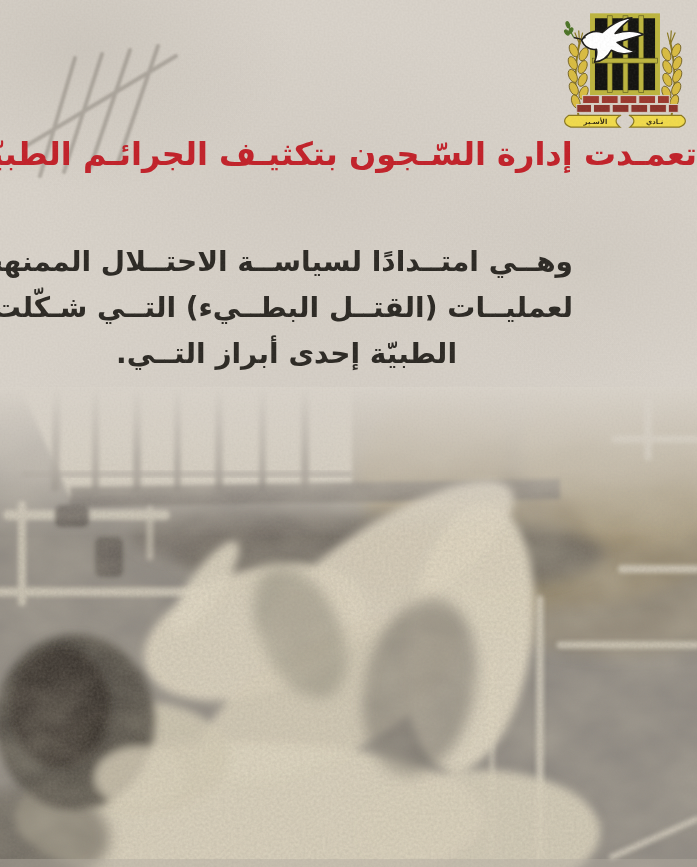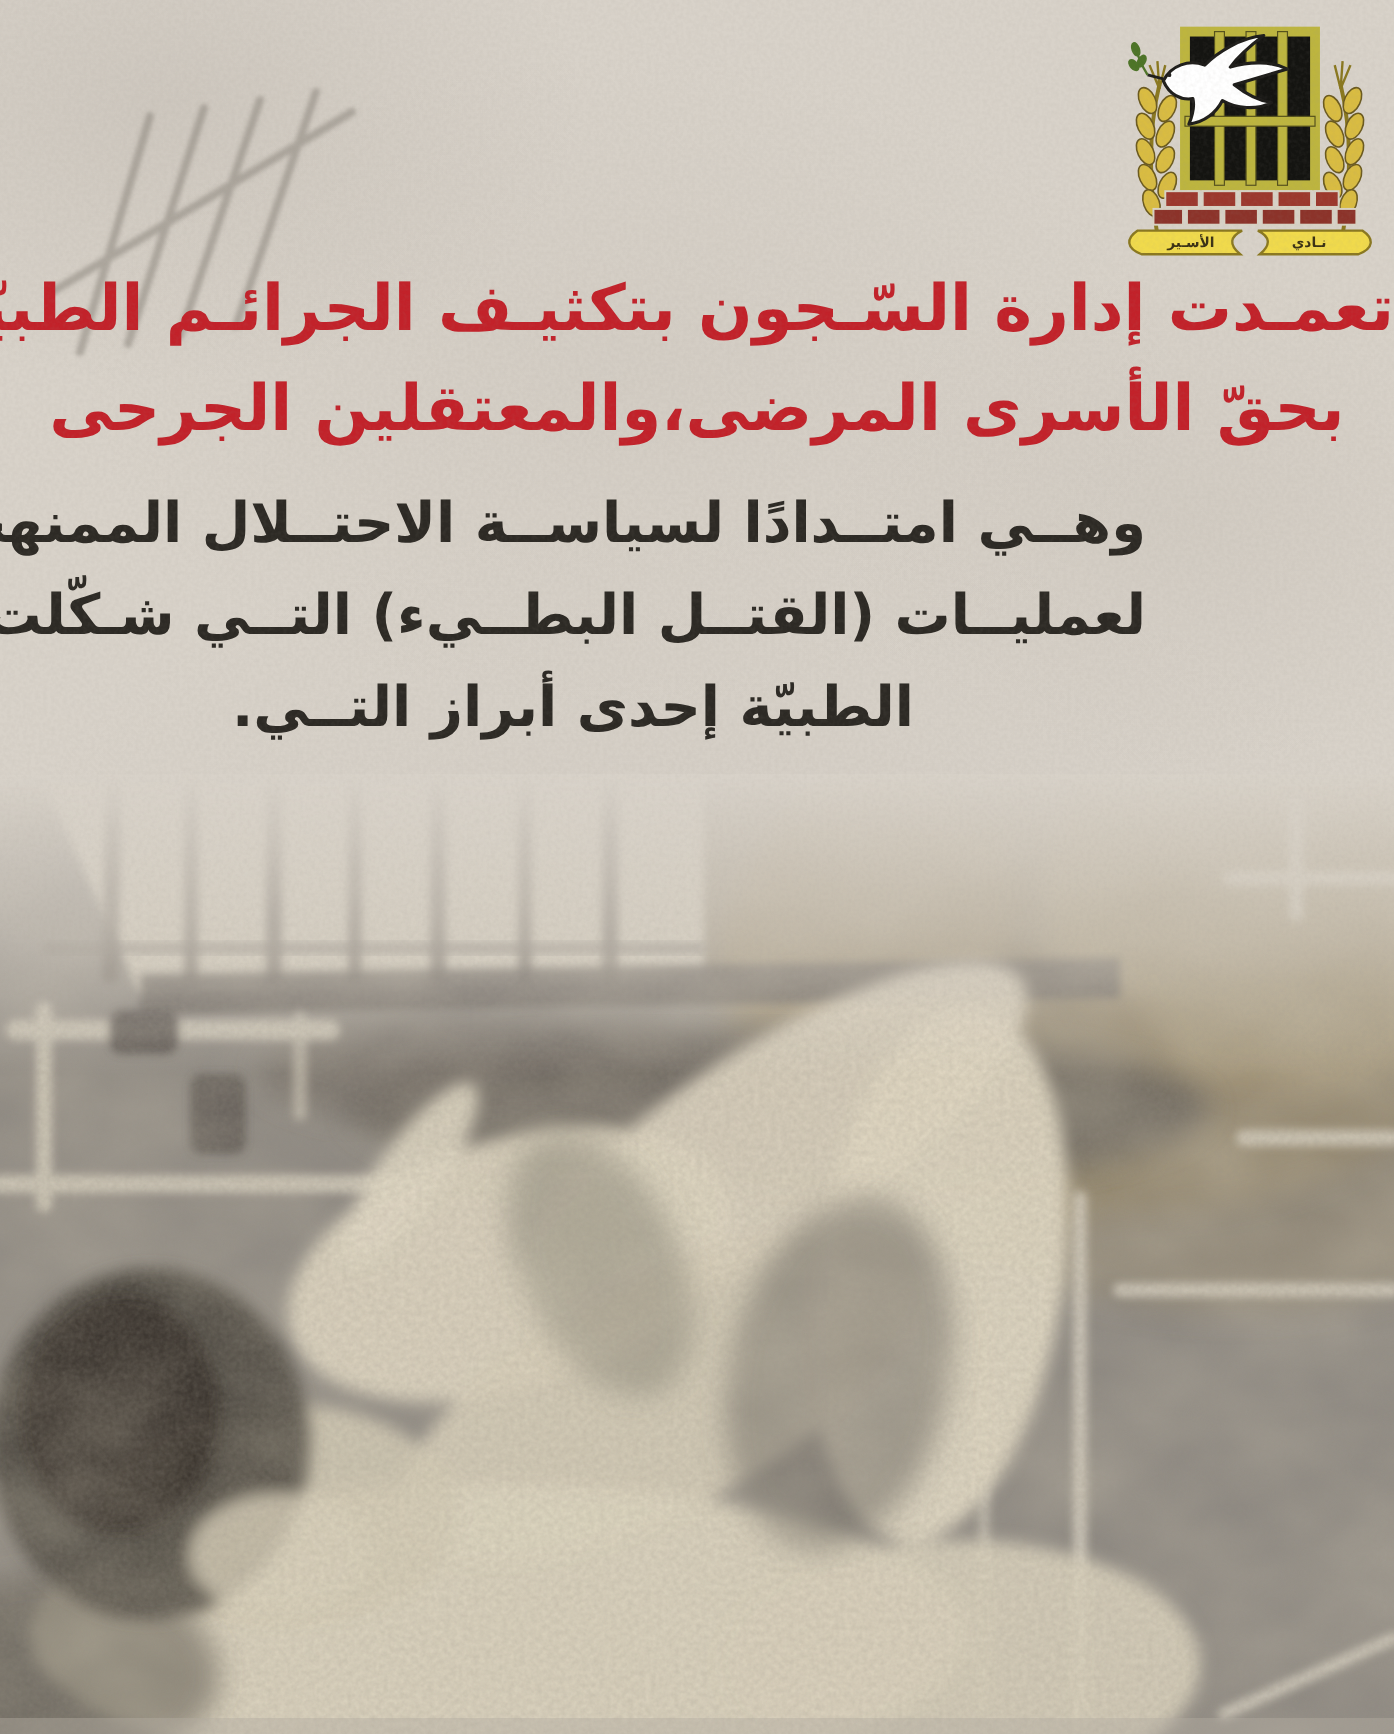--- a/index.html
+++ b/index.html
@@ -236,21 +236,20 @@
     <g>
       <path d="M10,110 C4,114 4,119 12,122 L62,122 C56,117 57,113 63,110 Z" fill="#f0da4c" stroke="#8a7820" stroke-width="1.2"></path>
       <path d="M124,110 C130,114 130,119 122,122 L72,122 C78,117 77,113 71,110 Z" fill="#f0da4c" stroke="#8a7820" stroke-width="1.2"></path>
       <text x="97" y="118.5" font-size="7" font-weight="bold" fill="#3a3114" text-anchor="middle" font-family="DejaVu Sans, sans-serif">نـادي</text>
       <text x="37" y="118.5" font-size="7" font-weight="bold" fill="#3a3114" text-anchor="middle" font-family="DejaVu Sans, sans-serif">الأسـير</text>
     </g>
   </svg>
 
   <div class="headline" style="color:#c2222a;">
     <span class="line">تعمـدت إدارة السّـجون بتكثيـف الجرائـم الطبيّة</span>
-    <span class="line">بحقّ الأسرى المرضى،والمعتقلين الجرحى</span>
   </div>
 
   <div class="bodytext" style="color:#2d2a25;">
     <span class="line">وهــي امتــدادًا لسياســة الاحتــلال الممنهجــة</span>
     <span class="line">لعمليــات (القتــل البطــيء) التــي شـكّلت الجرائــم</span>
     <span class="line">الطبيّة إحدى أبراز التــي.</span>
   </div>
 
   <svg class="grain" width="697" height="867" viewBox="0 0 697 867" aria-hidden="true">
     <defs>

